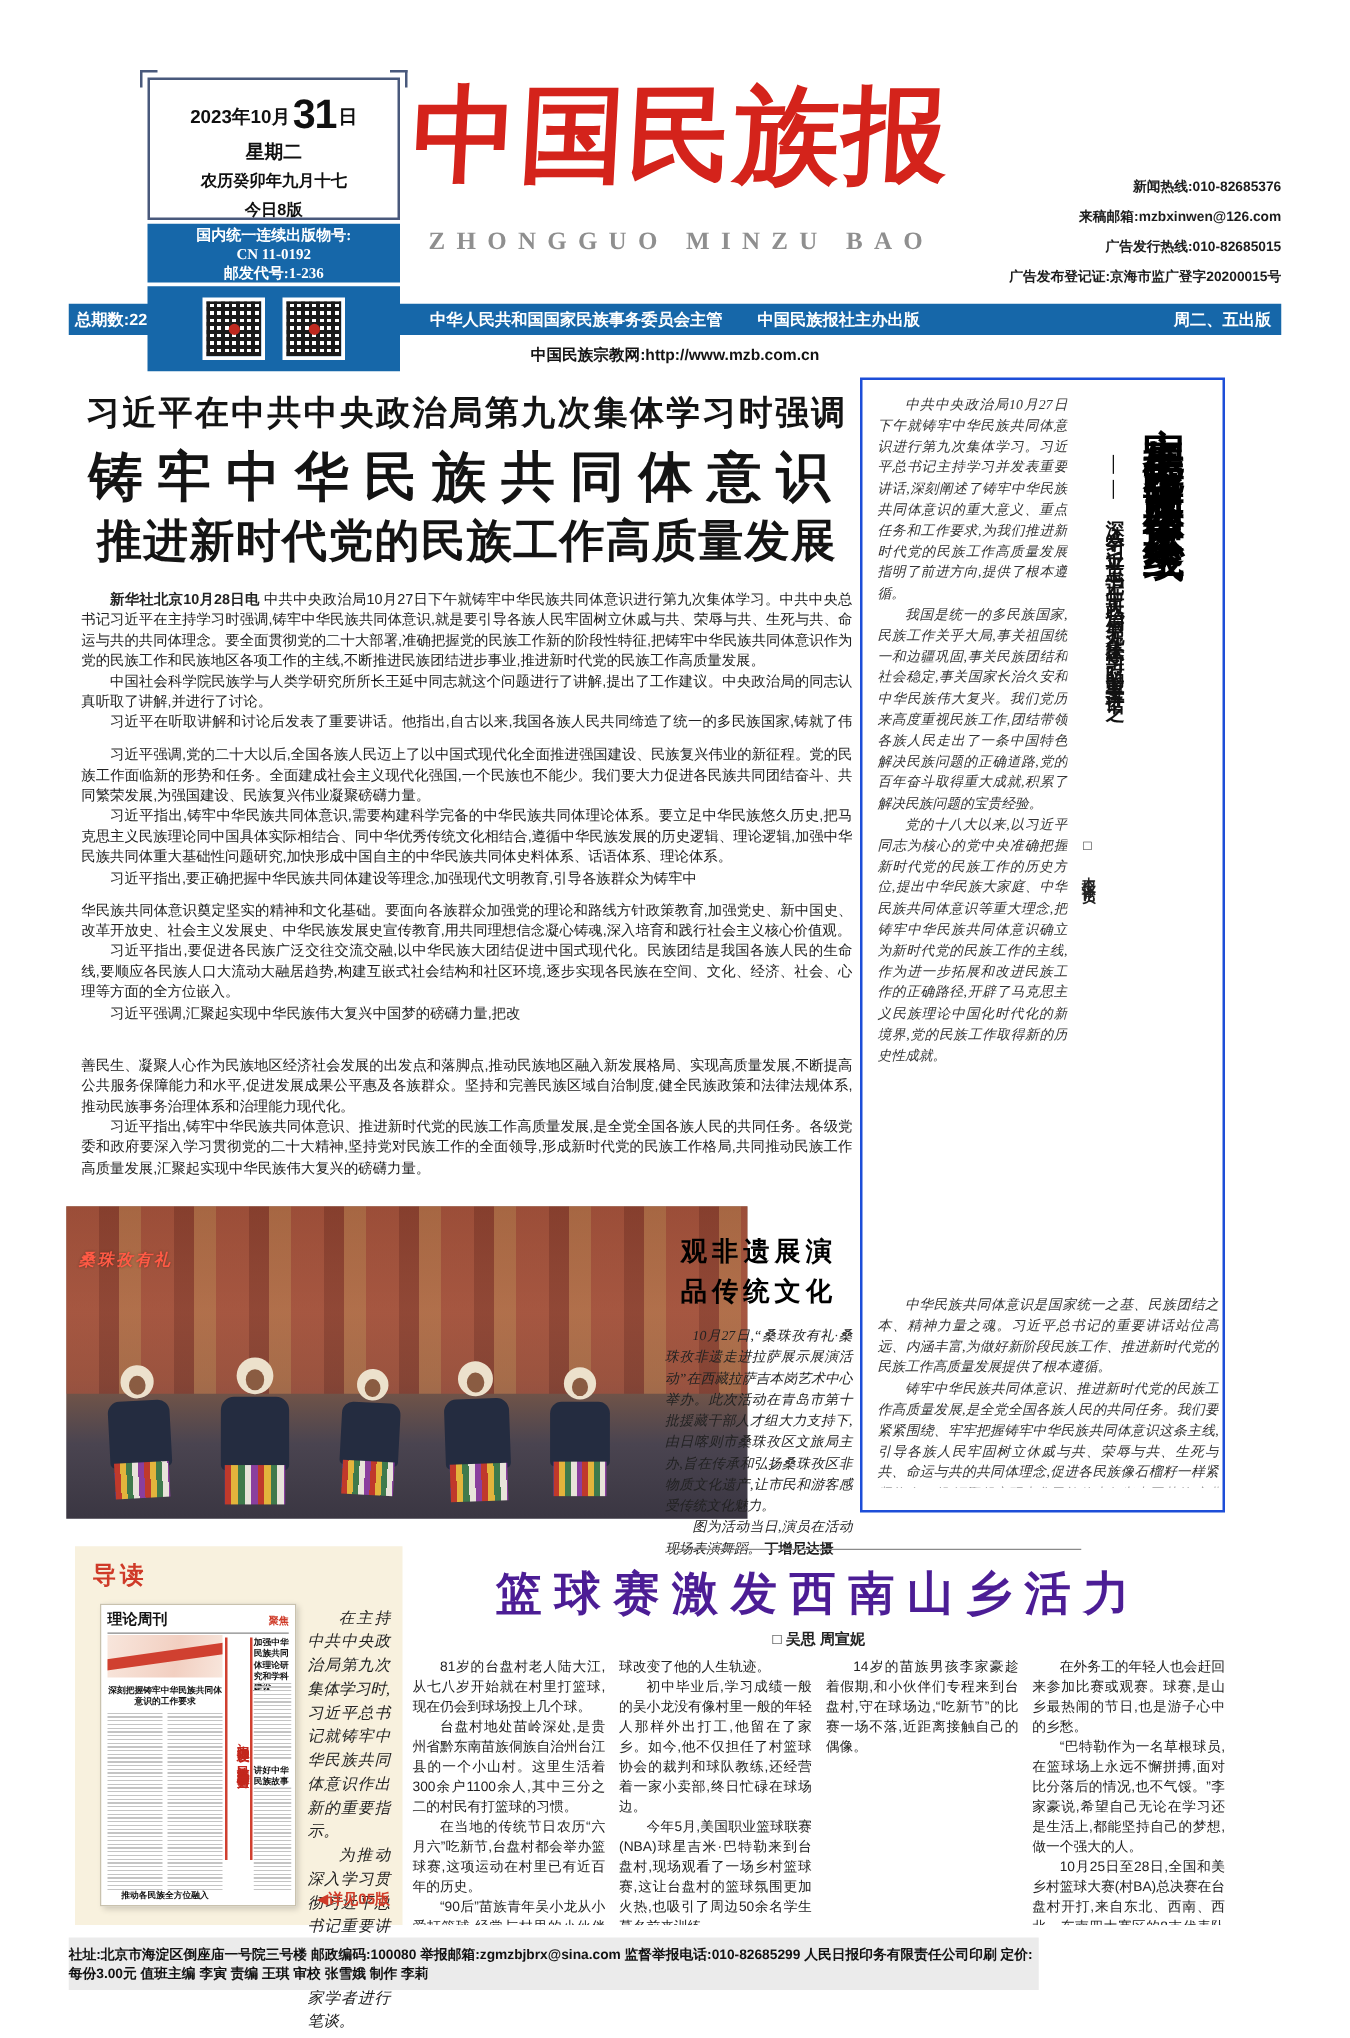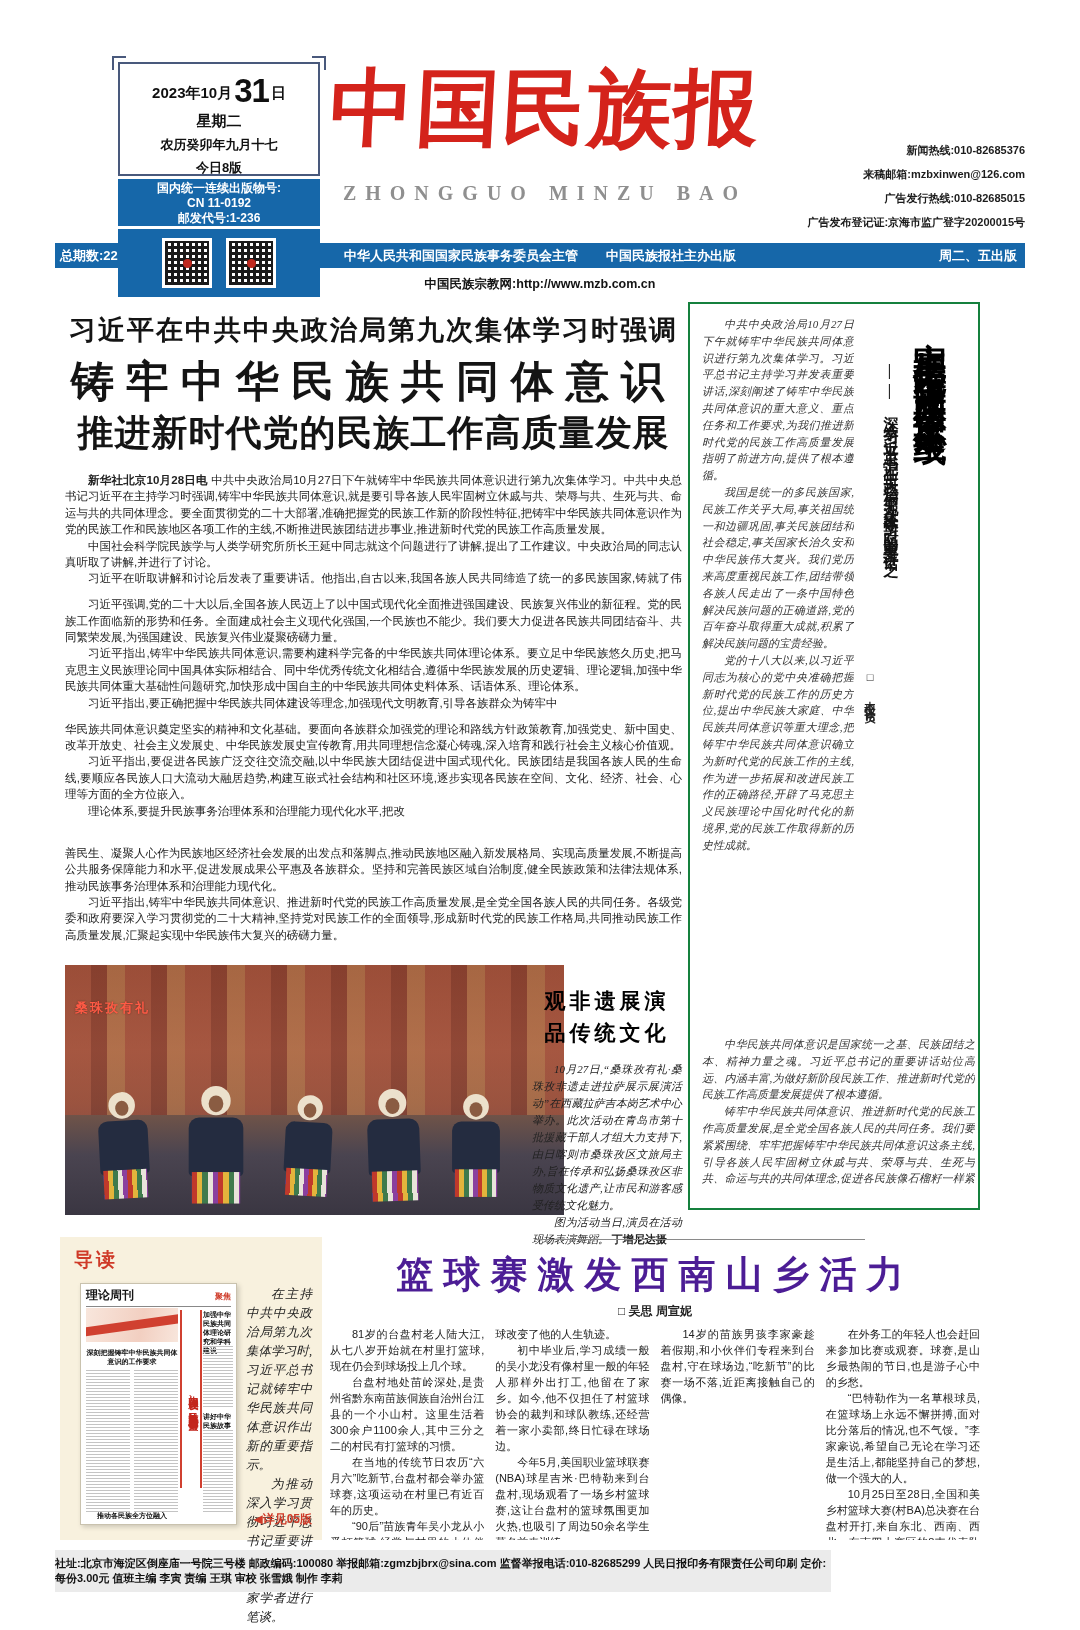--- a/index.html
+++ b/index.html
@@ -14,21 +14,21 @@
               border:2px solid #49597c; text-align:center; padding-top:8px; color:#101010; }
   .date-box .corner { position:absolute; width:14px; height:14px; border:2px solid #49597c; }
   .date-box .c1 { left:-8px; top:-8px; border-right:none; border-bottom:none; }
   .date-box .c2 { right:-8px; top:-8px; border-left:none; border-bottom:none; }
   .date-line { font-weight:bold; font-size:15px; }
   .date-line .day { font-size:33px; font-weight:900; letter-spacing:-1px; padding:0 2px; vertical-align:-4px; }
   .weekday { font-weight:bold; font-size:15px; margin-top:2px; }
   .lunar   { font-weight:bold; font-size:13px; margin-top:5px; }
   .pages   { font-weight:bold; font-size:13px; margin-top:5px; }
   .issn-box { position:absolute; left:118px; top:179px; width:202px; height:47px; background:#1667a9;
-              color:#fff; font-weight:bold; font-size:12px; line-height:15px; text-align:center; padding-top:2px; }
+              color:#fff; font-weight:bold; font-size:12px; line-height:15px; text-align:center; padding-top:2px;font-family:Liberation Serif, serif; }
   .qr-row { position:absolute; left:118px; top:229px; width:202px; height:68px; background:#1667a9; z-index:3;
             display:flex; justify-content:center; align-items:center; gap:14px; }
   .qr { width:50px; height:50px; background:#fff; border:3px solid #fff; position:relative;
         background-image:
           repeating-linear-gradient(0deg,#1a1a1a 0 3px,transparent 3px 6px),
           repeating-linear-gradient(90deg,#1a1a1a 0 3px,transparent 3px 6px);
         background-clip:content-box; }
   .qr::after { content:""; position:absolute; left:18px; top:18px; width:9px; height:9px; background:#c02a20; border-radius:50%; }
   .paper-title { position:absolute; left:325px; top:52px; width:440px; text-align:center;
                  font-family:"Liberation Serif","DejaVu Serif",serif; font-weight:900; font-size:84px;
@@ -53,34 +53,34 @@
                font-size:43px; font-weight:900; letter-spacing:12px; white-space:nowrap; }
   .headline2 { position:absolute; left:65px; top:409px; width:617px; text-align:center;
                font-size:36px; font-weight:900; letter-spacing:1px; white-space:nowrap; }
   .lead-body { position:absolute; left:65px; top:472px; width:617px; height:486px; display:flex; gap:11px;flex-direction:column; }
   .lead-body .col { flex:1; overflow:hidden; font-size:11.5px; line-height:16.4px; text-align:justify; color:#222; }
   .lead-body p, .bball-body p, .c-left p, .c-bottom p, .caption-text p { text-indent:2em; }
   .noindent { text-indent:0 !important; }
 
   
   .commentary { position:absolute; left:688px; top:302px; width:292px; height:908px;
-                border:2px solid #15803d; padding:12px 3px 10px 12px; background:#fff; }
+                border:2px solid #1d4ed8; padding:12px 3px 10px 12px; background:#fff; }
   .c-flex { display:flex; height:712px; }
   .c-left { width:152px; overflow:hidden; font-size:11px; line-height:16.8px; text-align:justify; color:#333; }
   .c-byline { font-size:11px; font-weight:bold; color:#222; margin-left:8px; padding-top:355px; letter-spacing:3px; }
   .c-subtitle { font-family:"Liberation Serif","DejaVu Serif",serif; font-size:15px; font-weight:bold;
                 letter-spacing:5px; margin-left:4px; padding-top:48px; color:#111; }
   .c-headline { font-family:"Liberation Serif","DejaVu Serif",serif; font-size:33px; font-weight:900;
                 letter-spacing:5px; margin-left:7px; color:#000; }
   .c-bottom { margin-top:8px; height:154px; overflow:hidden; font-size:11px; line-height:16.8px;
               text-align:justify; color:#333; }
 
   
-  .photo { position:absolute; left:65px; top:965px; width:499px; height:250px; overflow:hidden;
-           background:linear-gradient(180deg,#7c4b36 0%,#935f49 34%,#7b5846 55%,#4a4450 76%,#3a3642 100%); }
+  .photo { position:absolute; left:53px; top:965px; width:545px; height:250px; overflow:hidden;
+           background:linear-gradient(180deg,#7c4b36 0%,#935f49 34%,#7b5846 55%,#4a4450 76%,#3a3642 100%);font-style:italic; }
   .photo::before { content:""; position:absolute; left:0; top:0; right:0; height:60%; opacity:.55;
            background:repeating-linear-gradient(90deg,#b5503a 0 26px,#8e3527 26px 42px,#c97d4d 42px 60px); }
   .photo .stamp { position:absolute; left:10px; top:34px; color:#ff5a45; font-weight:900; font-size:13px;
                   letter-spacing:2px; text-shadow:0 0 2px rgba(0,0,0,.4); }
   .dancer { position:absolute; bottom:4px; width:70px; height:122px; }
   .dancer .head { width:28px; height:28px; border-radius:50%; background:#ece1cc; margin:0 auto; position:relative; }
   .dancer .head::after { content:""; position:absolute; left:7px; top:9px; width:14px; height:16px;
                          border-radius:50%; background:#8a5c42; }
   .dancer .torso { width:52px; height:56px; background:#242c40; border-radius:10px 10px 4px 4px; margin:2px auto 0; }
   .dancer .apron { width:46px; height:30px; margin:-4px auto 0;
@@ -193,21 +193,21 @@
       <p>习近平在听取讲解和讨论后发表了重要讲话。他指出,自古以来,我国各族人民共同缔造了统一的多民族国家,铸就了伟大的中华文明。我们党把马克思主义民族理论同中国具体实际相结合,走出了一条中国特色解决民族问题的正确道路,民族团结进步事业取得历史性成就。</p>
     </div>
     <div class="col">
       <p>习近平强调,党的二十大以后,全国各族人民迈上了以中国式现代化全面推进强国建设、民族复兴伟业的新征程。党的民族工作面临新的形势和任务。全面建成社会主义现代化强国,一个民族也不能少。我们要大力促进各民族共同团结奋斗、共同繁荣发展,为强国建设、民族复兴伟业凝聚磅礴力量。</p>
       <p>习近平指出,铸牢中华民族共同体意识,需要构建科学完备的中华民族共同体理论体系。要立足中华民族悠久历史,把马克思主义民族理论同中国具体实际相结合、同中华优秀传统文化相结合,遵循中华民族发展的历史逻辑、理论逻辑,加强中华民族共同体重大基础性问题研究,加快形成中国自主的中华民族共同体史料体系、话语体系、理论体系。</p>
       <p>习近平指出,要正确把握中华民族共同体建设等理念,加强现代文明教育,引导各族群众为铸牢中</p>
     </div>
     <div class="col">
       <p class="noindent">华民族共同体意识奠定坚实的精神和文化基础。要面向各族群众加强党的理论和路线方针政策教育,加强党史、新中国史、改革开放史、社会主义发展史、中华民族发展史宣传教育,用共同理想信念凝心铸魂,深入培育和践行社会主义核心价值观。</p>
       <p>习近平指出,要促进各民族广泛交往交流交融,以中华民族大团结促进中国式现代化。民族团结是我国各族人民的生命线,要顺应各民族人口大流动大融居趋势,构建互嵌式社会结构和社区环境,逐步实现各民族在空间、文化、经济、社会、心理等方面的全方位嵌入。</p>
-      <p>理论体系,要提升民族事务治理体系和治理能力现代化水平,把改</p>
+      <p>习近平强调,汇聚起实现中华民族伟大复兴中国梦的磅礴力量,把改</p>
     </div>
     <div class="col">
       <p class="noindent">善民生、凝聚人心作为民族地区经济社会发展的出发点和落脚点,推动民族地区融入新发展格局、实现高质量发展,不断提高公共服务保障能力和水平,促进发展成果公平惠及各族群众。坚持和完善民族区域自治制度,健全民族政策和法律法规体系,推动民族事务治理体系和治理能力现代化。</p>
       <p>习近平指出,铸牢中华民族共同体意识、推进新时代党的民族工作高质量发展,是全党全国各族人民的共同任务。各级党委和政府要深入学习贯彻党的二十大精神,坚持党对民族工作的全面领导,形成新时代党的民族工作格局,共同推动民族工作高质量发展,汇聚起实现中华民族伟大复兴的磅礴力量。</p>
     </div>
   </div>
 
   <aside class="commentary">
     <div class="c-flex">
       <div class="c-left kai">

